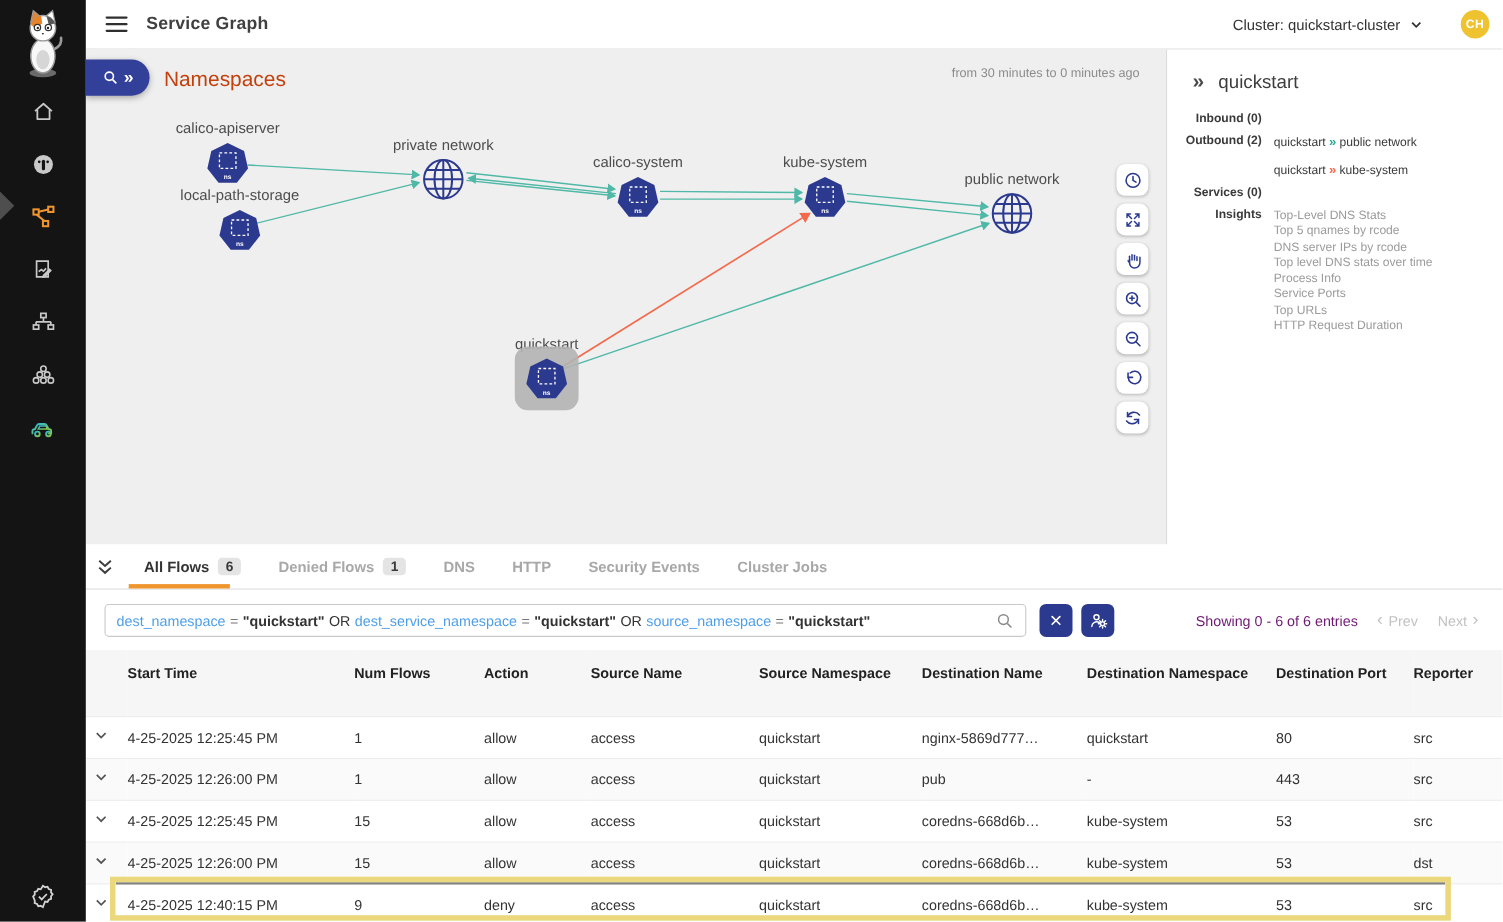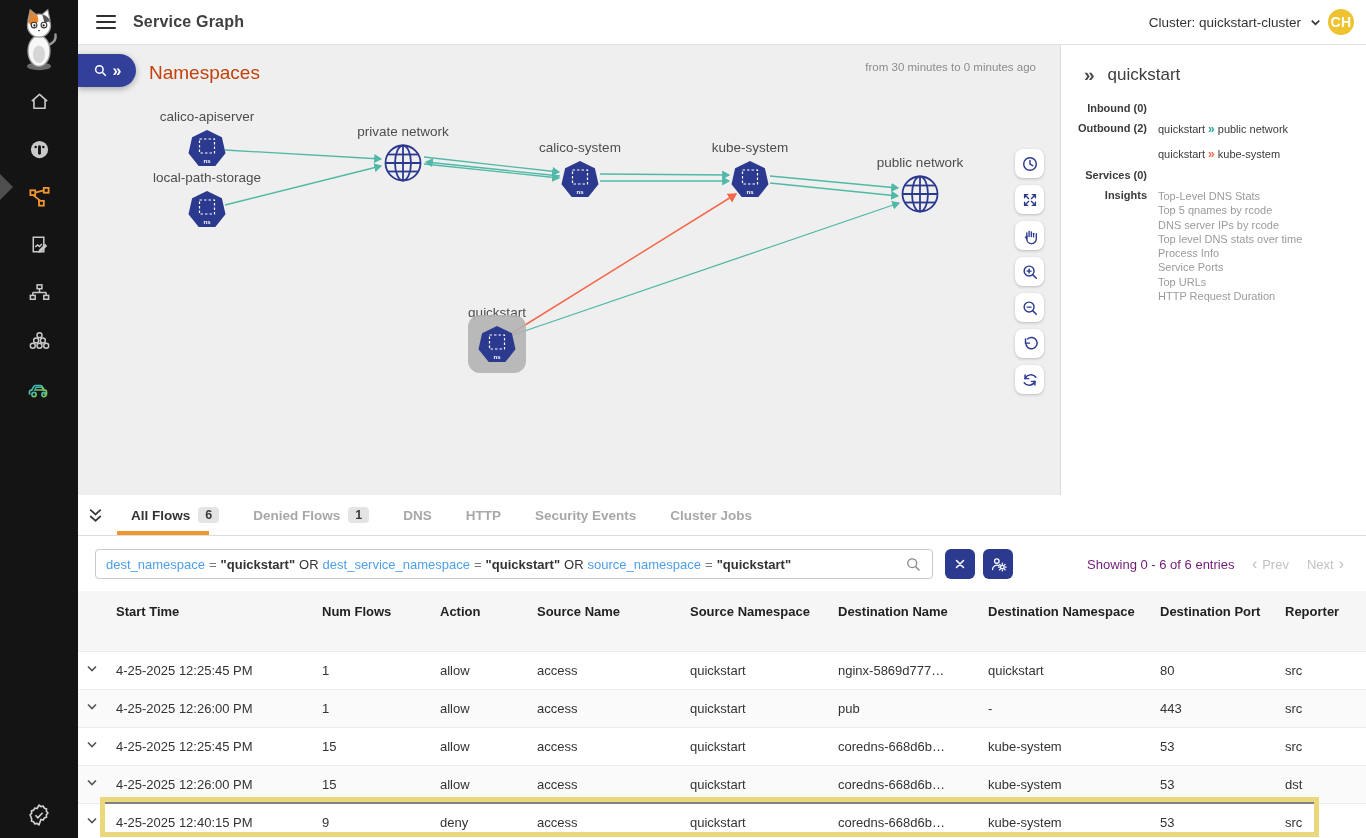--- a/index.html
+++ b/index.html
@@ -16,22 +16,22 @@
   .sidebar-bottom{position:absolute;bottom:10px;left:0;width:78px;display:flex;justify-content:center;}
 
   
   .topbar{position:absolute;left:78px;top:0;right:0;height:44px;background:#fff;
     border-bottom:1px solid #e3e3e3;display:flex;align-items:center;z-index:4;}
   .hamburger{margin-left:18px;width:20px;cursor:pointer;display:flex;flex-direction:column;gap:4px;}
   .hamburger span{display:block;height:2.3px;background:#2f2f2f;border-radius:1px;}
   .page-title{font-size:16px;font-weight:800;color:#404040;margin:0 0 0 17px;letter-spacing:.2px;}
   .topbar-right{margin-left:auto;display:flex;align-items:center;gap:6px;padding-right:12px;}
   .cluster{display:flex;align-items:center;gap:8px;font-size:13.5px;color:#333;cursor:pointer;}
-  .avatar{width:26px;height:26px;border-radius:50%;background:#efc32f;color:#fff;font-size:14px;
-    font-weight:bold;display:flex;align-items:center;justify-content:center;letter-spacing:.5px;cursor:pointer;}
+  .avatar{width:26px;height:26px;border-radius:50%;background:#efc32f;color:#fff;font-size:11px;
+    font-weight:bold;display:flex;align-items:center;justify-content:center;letter-spacing:.5px;cursor:pointer;margin-left:28px;}
 
   
   .graph-area{position:absolute;left:78px;top:45px;width:982px;height:450px;background:#f0eff0;overflow:hidden;}
   .edges{position:absolute;left:0;top:0;}
   .gnode{position:absolute;width:150px;margin-left:-75px;text-align:center;cursor:pointer;}
   .gnode-label{font-size:13.5px;color:#4d4d4d;line-height:18px;margin-bottom:2px;white-space:nowrap;}
   .iconwrap{position:relative;width:40px;height:40px;margin:0 auto;}
   .gnode.selected .iconwrap::before{content:"";position:absolute;inset:-9px;background:#b3b3b3;
     border-radius:12px;opacity:.9;}
   .iconwrap svg{position:relative;}
@@ -243,21 +243,21 @@
     </svg>
 
     <div class="gnode" style="left:129px;top:63px;">
       <div class="gnode-label">calico-apiserver</div>
       <div class="iconwrap"><svg width="40" height="41" viewBox="0 0 40 41">
             <polygon points="20,2 34.9,9.2 38.5,25.2 28.3,38.1 11.7,38.1 1.5,25.2 5.1,9.2" fill="#2b3a8f"></polygon>
             <rect x="12.5" y="11" width="15" height="14" fill="none" stroke="#fff" stroke-width="1.2" stroke-dasharray="2.5 2"></rect>
             <text x="20" y="35" text-anchor="middle" font-size="6" font-weight="bold" fill="#fff">ns</text>
           </svg></div>
     </div>
-    <div class="gnode" style="left:129px;top:124px;">
+    <div class="gnode" style="left:140px;top:124px;">
       <div class="gnode-label">local-path-storage</div>
       <div class="iconwrap"><svg width="40" height="41" viewBox="0 0 40 41">
             <polygon points="20,2 34.9,9.2 38.5,25.2 28.3,38.1 11.7,38.1 1.5,25.2 5.1,9.2" fill="#2b3a8f"></polygon>
             <rect x="12.5" y="11" width="15" height="14" fill="none" stroke="#fff" stroke-width="1.2" stroke-dasharray="2.5 2"></rect>
             <text x="20" y="35" text-anchor="middle" font-size="6" font-weight="bold" fill="#fff">ns</text>
           </svg></div>
     </div>
     <div class="gnode" style="left:325px;top:78px;">
       <div class="gnode-label">private network</div>
       <div class="iconwrap"><svg width="40" height="40" viewBox="0 0 40 40" fill="none" stroke="#2b3a8f" stroke-width="1.8">

